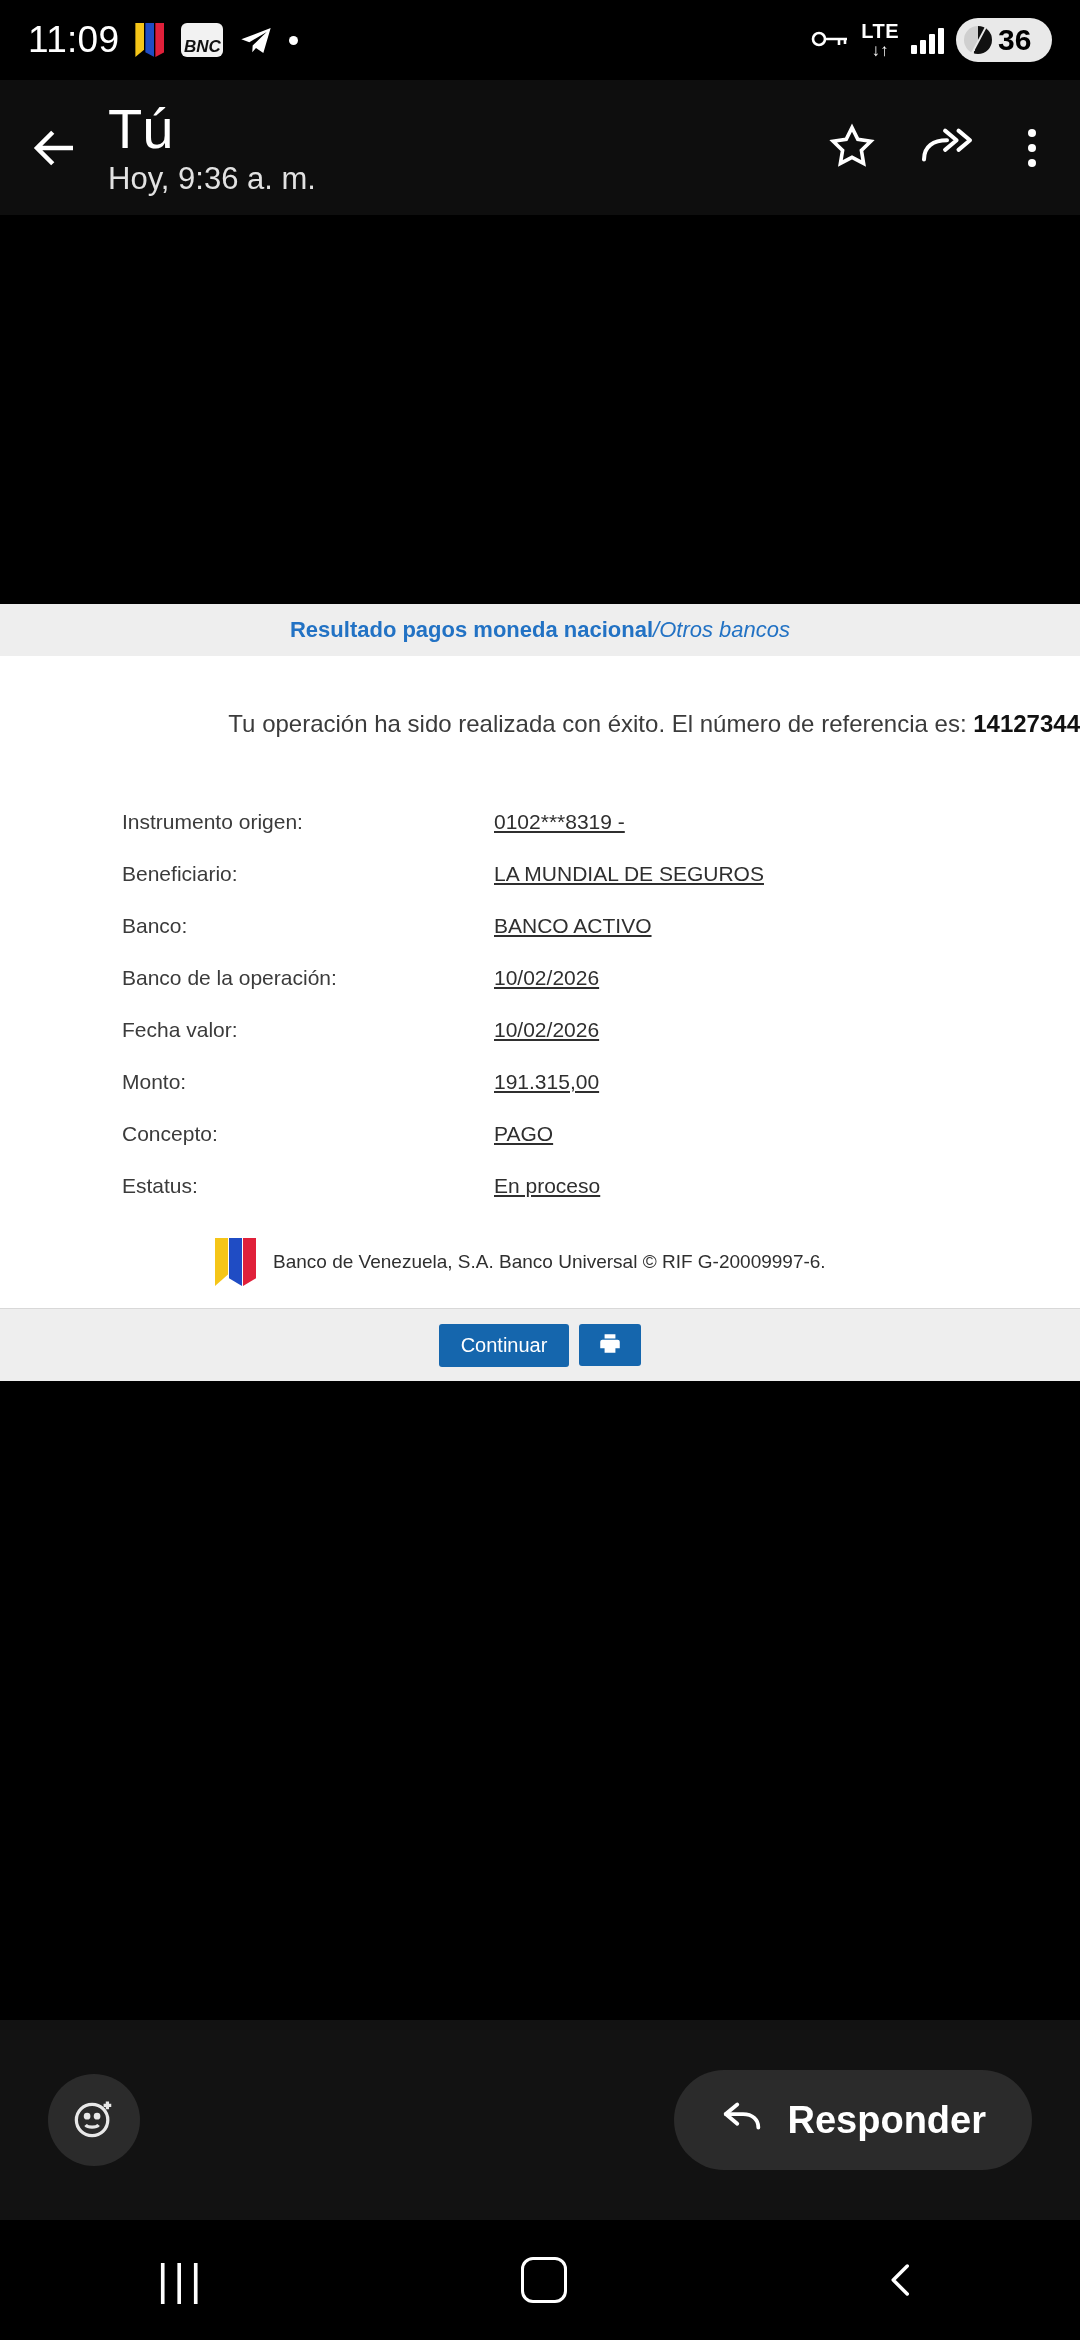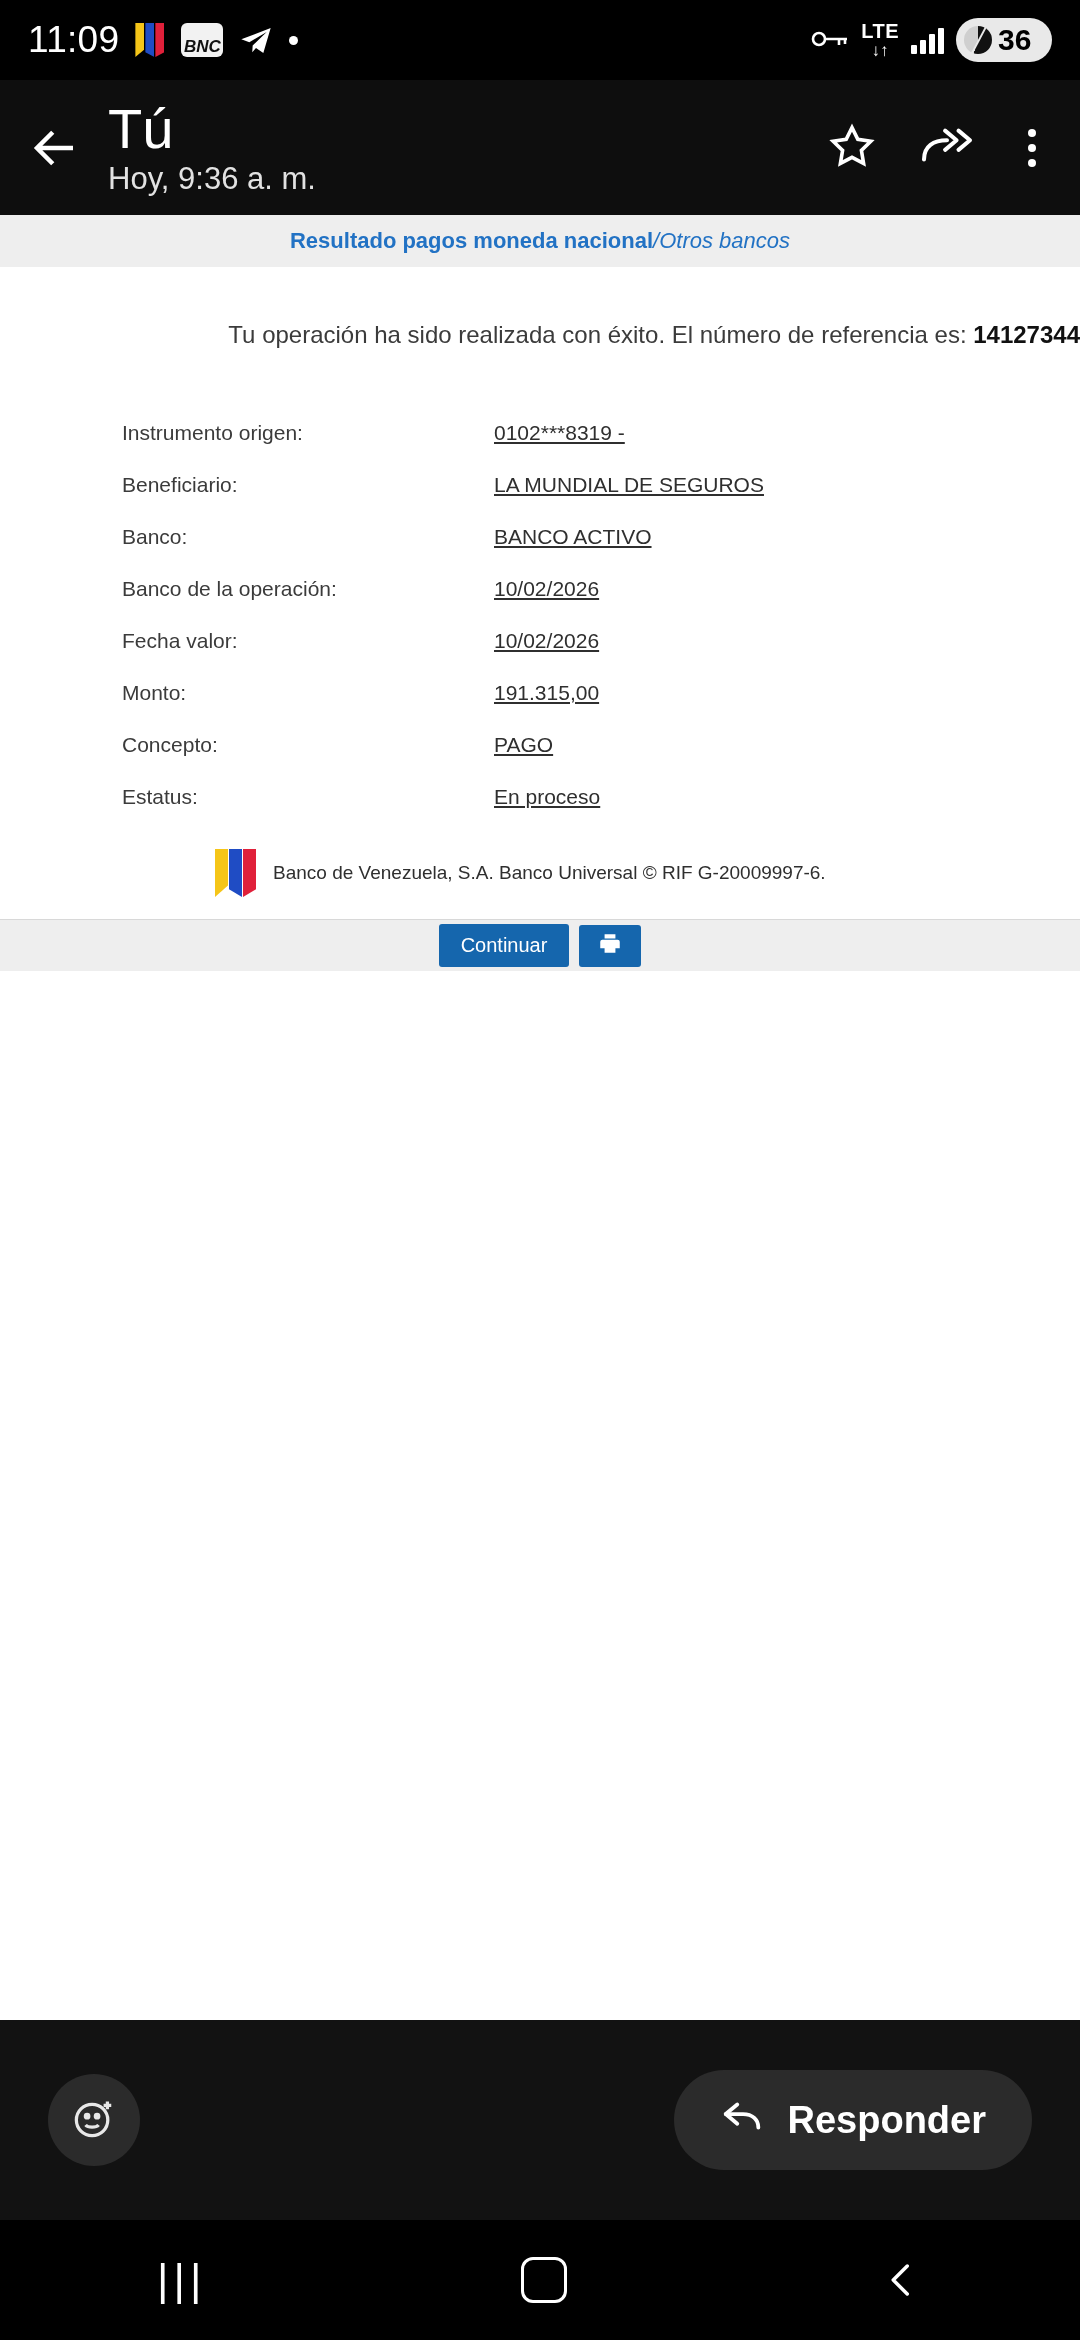--- a/index.html
+++ b/index.html
@@ -87,21 +87,21 @@
   .hdr-back { width: 54px; height: 54px; color:#fff; flex:0 0 auto; }
   .hdr-titles { flex: 1 1 auto; display:flex; flex-direction:column; justify-content:center; gap: 6px; }
   .hdr-name { color:#fff; font-size: 56px; font-weight: 400; line-height: 1; }
   .hdr-sub { color:#e2e2e2; font-size: 31px; font-weight: 400; line-height: 1; }
   .hdr-actions { display:flex; align-items:center; gap: 42px; }
   .hdr-actions svg { color:#fff; }
   .hdr-dots { display:flex; flex-direction:column; gap:7px; padding: 4px 10px;}
   .hdr-dots i { width:8px; height:8px; background:#fff; border-radius:50%; display:block;}
 
   
-  .msg-area { flex: 1 1 auto; background:#c2410c; position:relative; display:flex; }
+  .msg-area { flex: 1 1 auto; background:#c2410c; position:relative; display:flex; flex-direction:column;margin-top:44px;}
   .blackpad-top { height: 345px; background:#000; }
 
   .doc {
     background: #ffffff;
     width: 100%;
   }
   .doc-bar {
     background: #eeeeee;
     height: 52px;
     display:flex; align-items:center; justify-content:center;
@@ -126,21 +126,21 @@
   }
   .fb-logo { width: 42px; height: 48px; position: relative; }
   .fb-logo .s1,.fb-logo .s2,.fb-logo .s3 { position:absolute; top:0; width:13px; height:48px;}
   .fb-logo .s1 { left:0; background:#f5c518; clip-path: polygon(0 0,100% 0,100% 76%,0 100%); }
   .fb-logo .s2 { left:14px; background:#1f4cc4; clip-path: polygon(0 0,100% 0,100% 100%,0 84%); }
   .fb-logo .s3 { left:28px; background:#e0203a; clip-path: polygon(0 0,100% 0,100% 84%,0 100%); }
   .fb-text { font-size: 19px; color:#2f2f2f; }
 
   .doc-actions {
     background:#eeeeee; border-top: 1px solid #d8d8d8;
-    height: 52px; display:flex; align-items:center; justify-content:center; gap: 10px;
+    height: 73px; display:flex; align-items:center; justify-content:center; gap: 10px;
   }
   .btn-continuar {
     background:#1566ad; color:#fff; font-size:20px; border:none;
     padding: 10px 22px; border-radius: 3px; cursor:pointer;
   }
   .btn-print {
     background:#1566ad; color:#fff; border:none; border-radius:3px;
     width: 62px; height: 42px; display:flex; align-items:center; justify-content:center; cursor:pointer;
   }
   .blackpad-bottom { flex: 1 1 auto; background:#000; }

